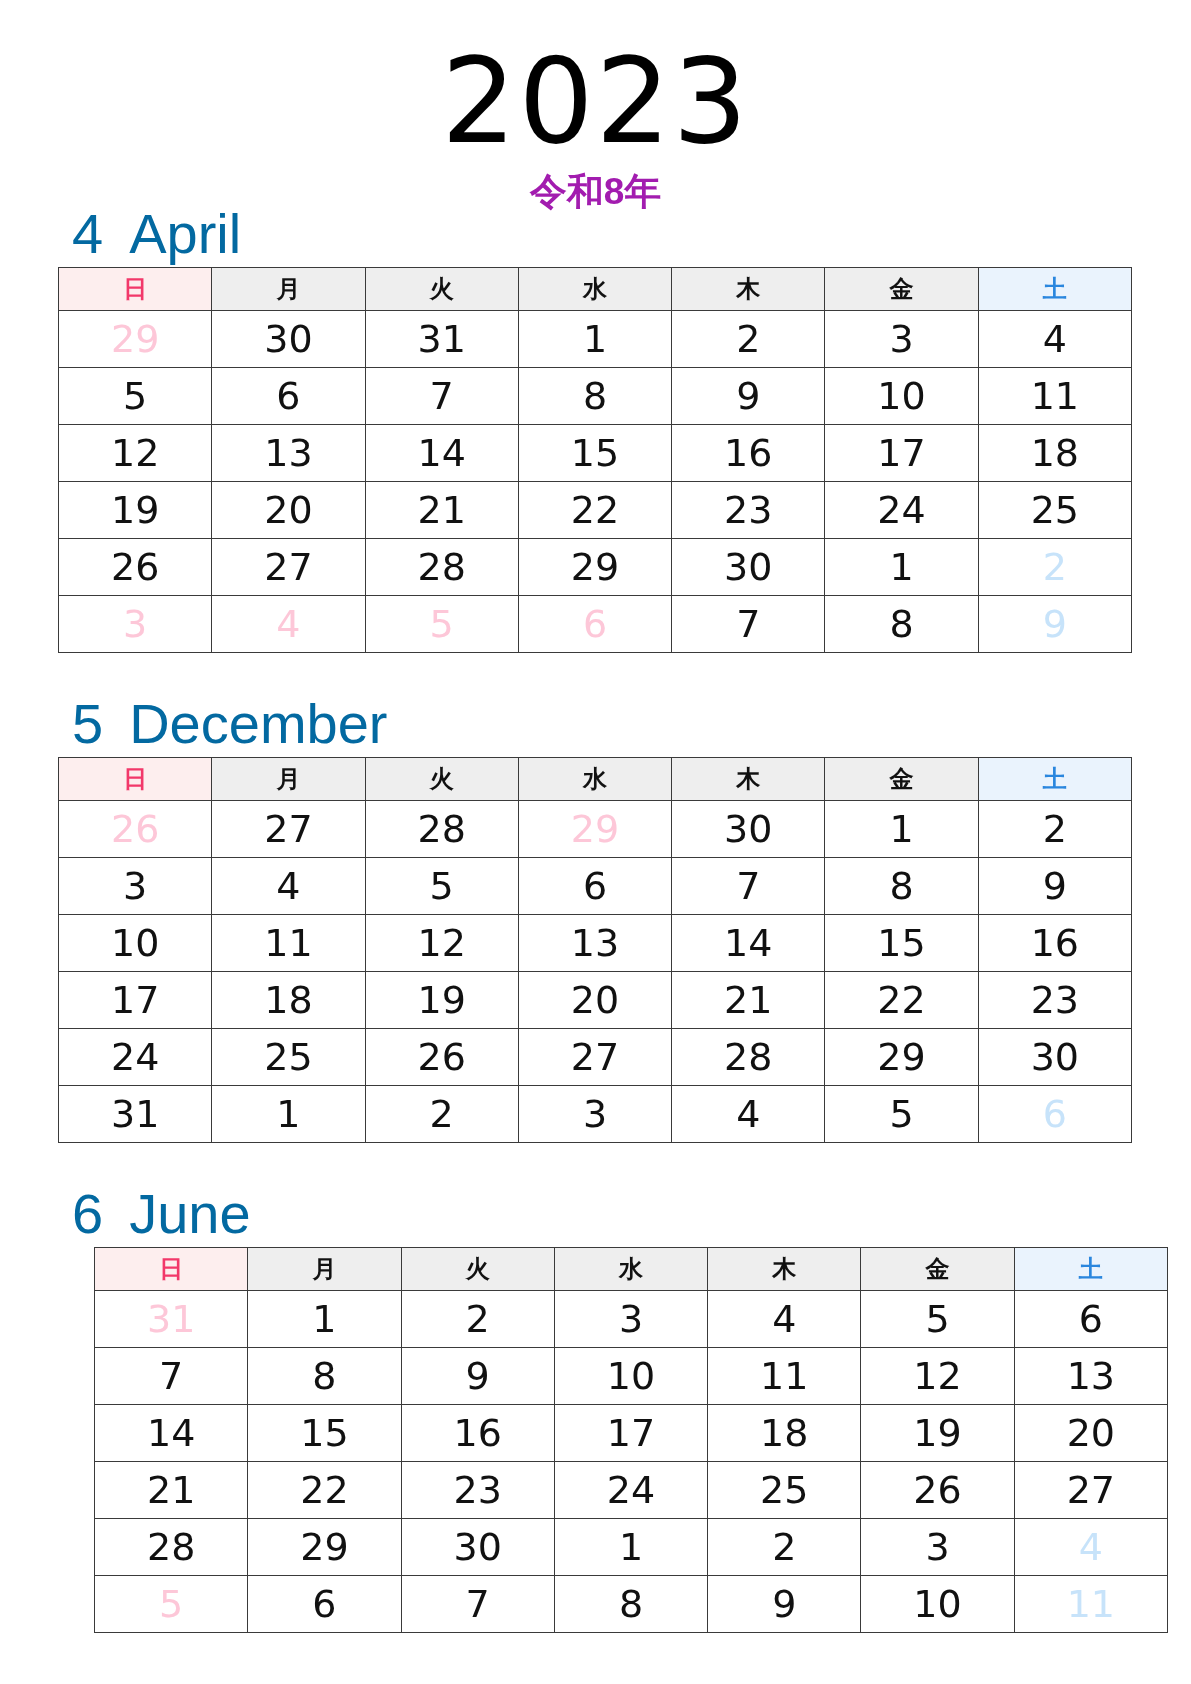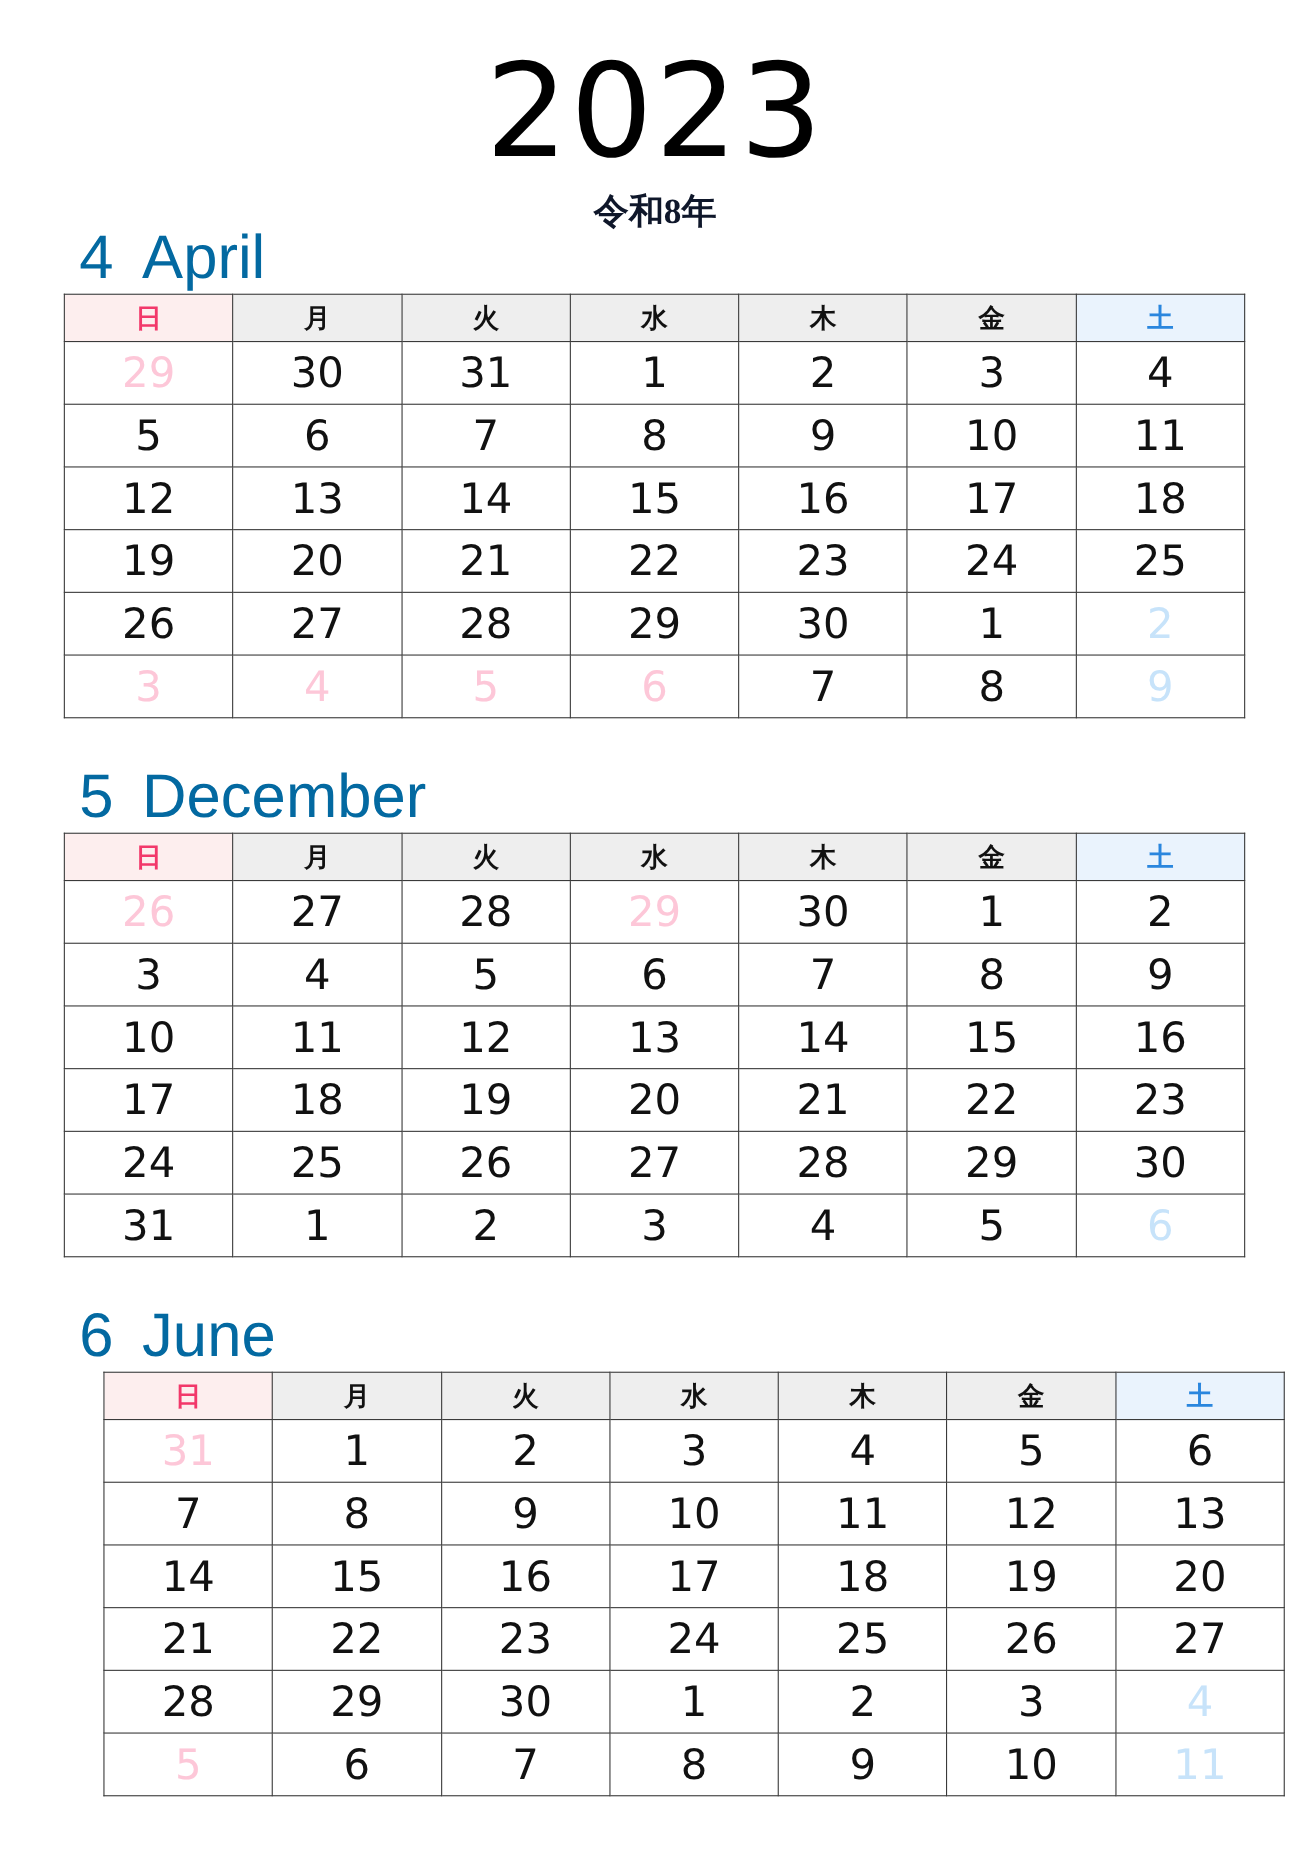--- a/index.html
+++ b/index.html
@@ -7,22 +7,22 @@
   body { position: relative; font-family: "DejaVu Sans", sans-serif; color: #111; }
 
   .year {
     position: absolute; left: 0; width: 1191px; top: 42px;
     text-align: center; font-family: "DejaVu Sans", sans-serif;
     font-size: 118px; line-height: 118px; font-weight: 400; letter-spacing: 2px;
     color: #000;
   }
   .era {
     position: absolute; left: 0; width: 1191px; top: 172px;
-    text-align: center; font-family: Liberation Serif, serif;
-    font-size: 32px; line-height: 40px; font-weight: 700; color: #0f172a;
+    text-align: center; font-family: Liberation Sans, sans-serif;
+    font-size: 37px; line-height: 40px; font-weight: 700; color: #a21caf;
   }
 
   .month { position: absolute; left: 58px; width: 1074px; }
   .month-title {
     position: absolute; left: 14px; top: -58px; height: 50px;
     font-family: Liberation Sans, sans-serif; font-size: 56px; line-height: 50px; color: #0369a1;
     white-space: nowrap;
   }
   .month-title .num { display: inline-block; margin-right: 26px; }
 

